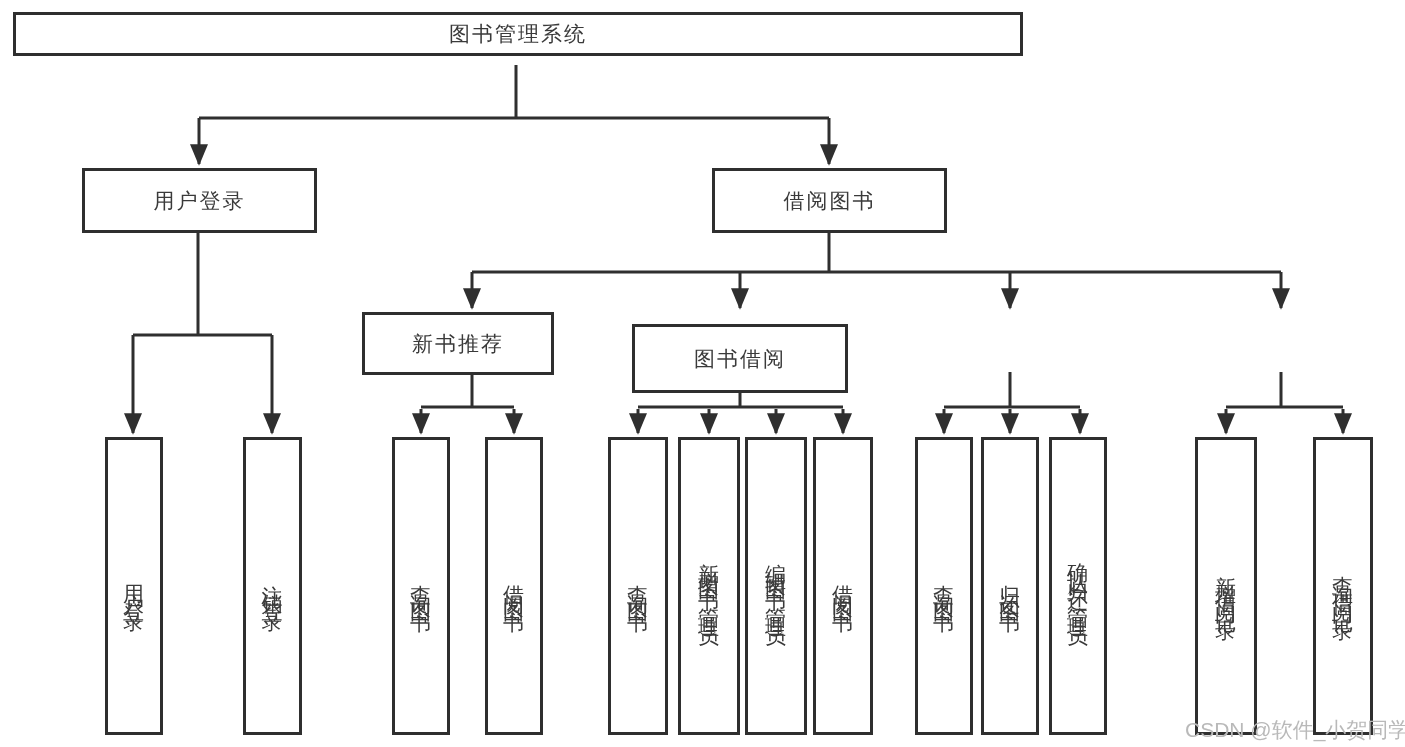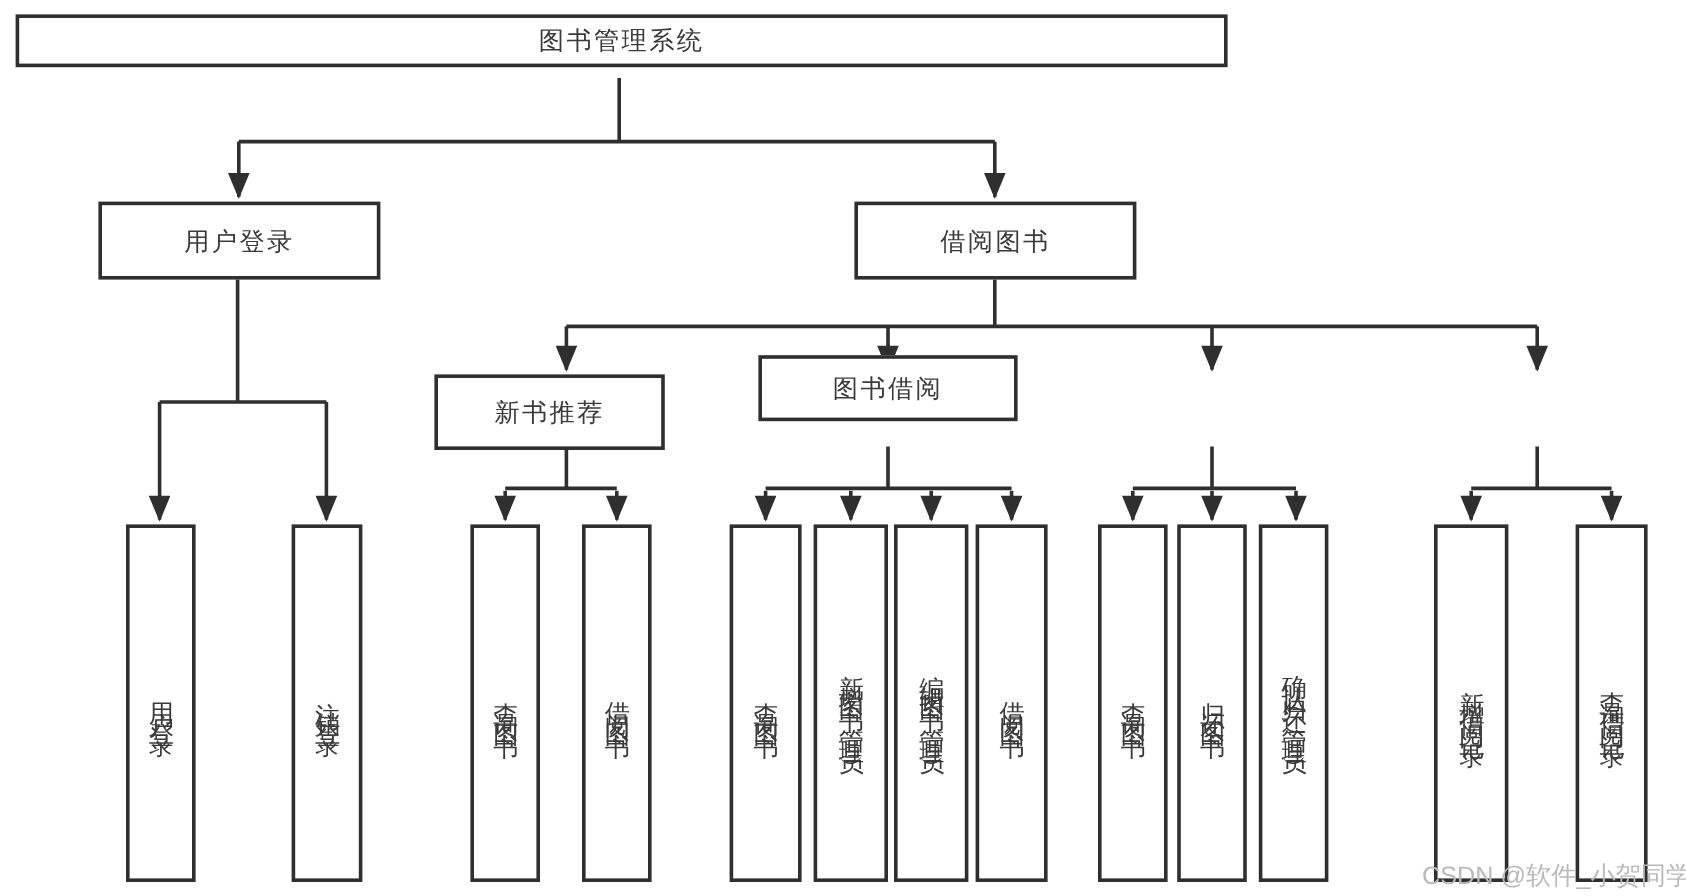--- a/index.html
+++ b/index.html
@@ -131,21 +131,21 @@
   <div class="node h" style="left:82px; top:168px; width:235px; height:65px;">
     <span class="label">用户登录</span>
   </div>
   <div class="node h" style="left:712px; top:168px; width:235px; height:65px;">
     <span class="label">借阅图书</span>
   </div>
 
   <div class="node h" style="left:362px; top:312px; width:192px; height:63px;">
     <span class="label">新书推荐</span>
   </div>
-  <div class="node h" style="left:632px; top:296px; width:216px; height:55px;">
+  <div class="node h" style="left:632px; top:324px; width:216px; height:69px;">
     <span class="label">图书借阅</span>
   </div>
 
   <div class="node v" style="left:105px; top:437px; width:58px; height:298px;">
     <span class="vlabel">用户登录</span>
   </div>
   <div class="node v" style="left:243px; top:437px; width:59px; height:298px;">
     <span class="vlabel">注销登录</span>
   </div>
 

